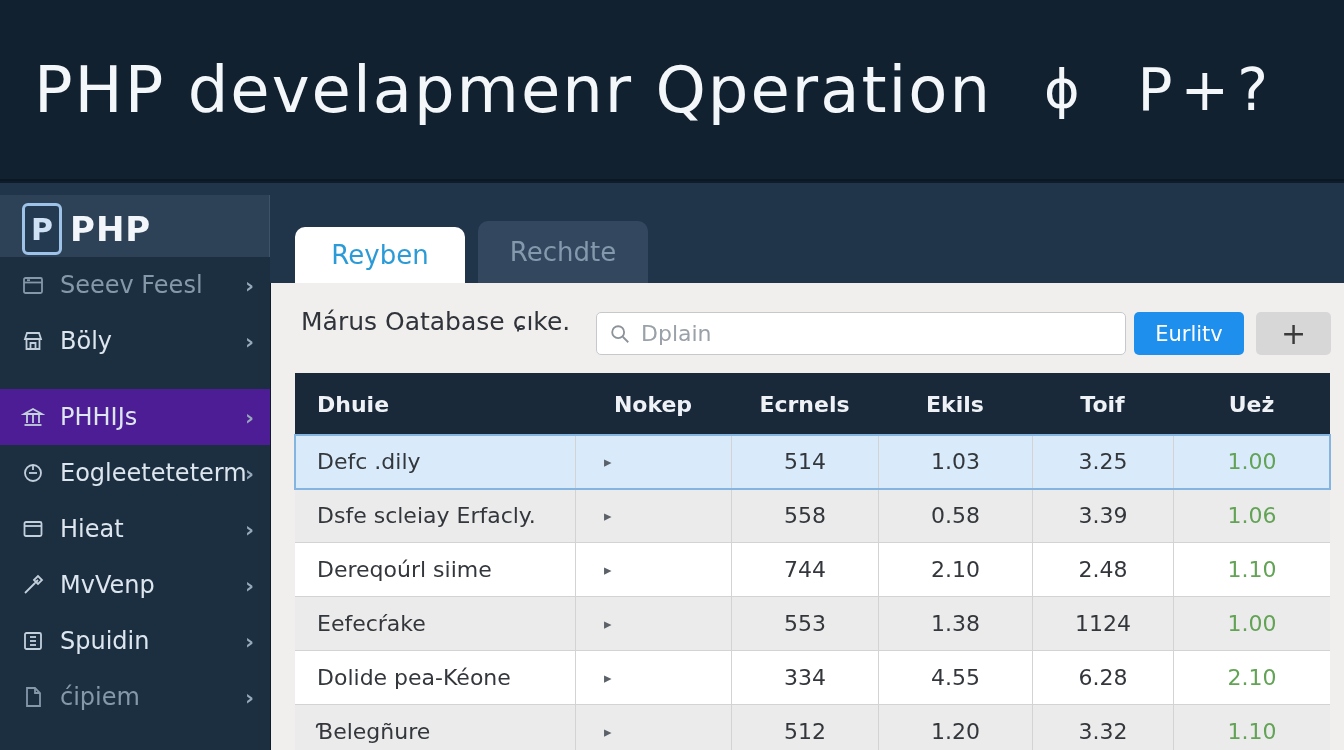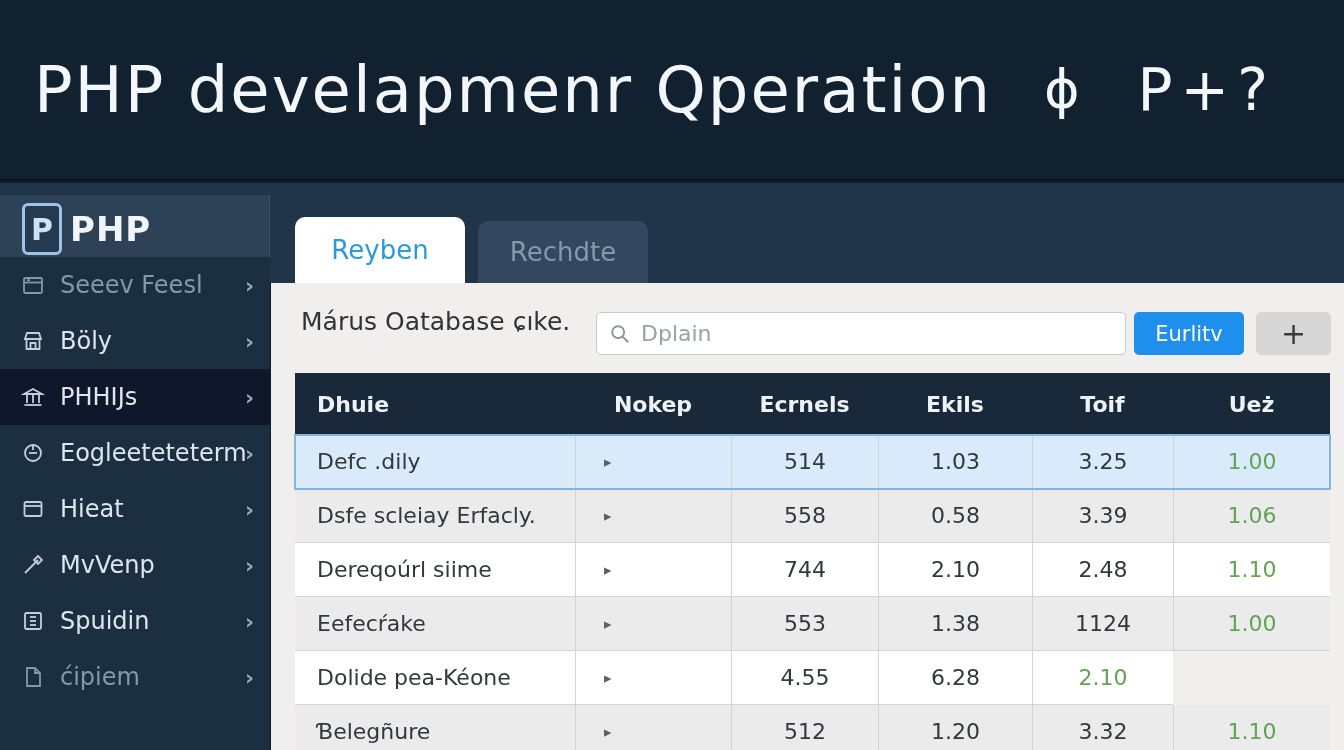--- a/index.html
+++ b/index.html
@@ -22,33 +22,33 @@
   .logo-block { position:absolute; left:0; top:12px; width:270px; height:68px;
                 background:#2d4257; border-right:1px solid #3c536b;
                 display:flex; align-items:center; padding-left:22px; }
   .logo-badge { width:40px; height:52px; border:3px solid #9fc2e8; border-radius:6px;
                 color:#cfe2f5; font-size:30px; font-weight:bold;
                 display:flex; align-items:center; justify-content:center;
                 background:#243a50; }
   .logo-text { color:#f2f6fa; font-size:34px; font-weight:bold; margin-left:8px;
                letter-spacing:1px; }
 
-  .tab { position:absolute; bottom:0; height:66px; border-radius:10px 10px 0 0;
+  .tab { position:absolute; bottom:0; height:56px; border-radius:10px 10px 0 0;
          display:flex; align-items:center; justify-content:center;
          font-size:26px; cursor:pointer; }
   .tab.active { left:295px; width:170px; background:#ffffff; color:#2b9bd7; }
   .tab.inactive { left:478px; width:170px; height:62px; background:#33485e; color:#8599ad; }
 
   
   .sidebar { position:absolute; left:0; top:257px; width:270px; height:493px;
              background:#1c2f41; }
   .side-item { height:56px; display:flex; align-items:center; padding:0 16px 0 20px;
                color:#dde6ee; font-size:24px; cursor:pointer; }
   .side-item.muted { color:#8598aa; }
-  .side-item.active { background:#0f172a; }
+  .side-item.active { background:#4c1d95;margin-top:20px; }
   .side-icon { width:26px; height:26px; margin-right:14px; flex:0 0 26px;
                display:flex; align-items:center; justify-content:center; }
   .side-icon svg { width:24px; height:24px; stroke:#c3d0dc; fill:none; stroke-width:1.8; }
   .side-item.muted .side-icon svg { stroke:#8598aa; }
   .side-label { flex:1; white-space:nowrap; overflow:hidden; }
   .side-chevron { color:#97a9bb; font-size:22px; font-weight:bold; }
 
   
   .content { position:absolute; left:271px; top:283px; width:1073px; height:467px;
              background:#f0efee; }
@@ -255,20 +255,21 @@
           <div class="cell first">Eefecŕake</div>
           <div class="cell arrow">▸</div>
           <div class="cell">553</div>
           <div class="cell">1.38</div>
           <div class="cell">1124</div>
           <div class="cell green">1.00</div>
         </div>
         <div class="trow odd">
           <div class="cell first">Dolide pea-Kéone</div>
           <div class="cell arrow">▸</div>
+          <div class="cell">334</div>
           <div class="cell">4.55</div>
           <div class="cell">6.28</div>
           <div class="cell green">2.10</div>
         </div>
         <div class="trow even">
           <div class="cell first">Ɓelegñure</div>
           <div class="cell arrow">▸</div>
           <div class="cell">512</div>
           <div class="cell">1.20</div>
           <div class="cell">3.32</div>

